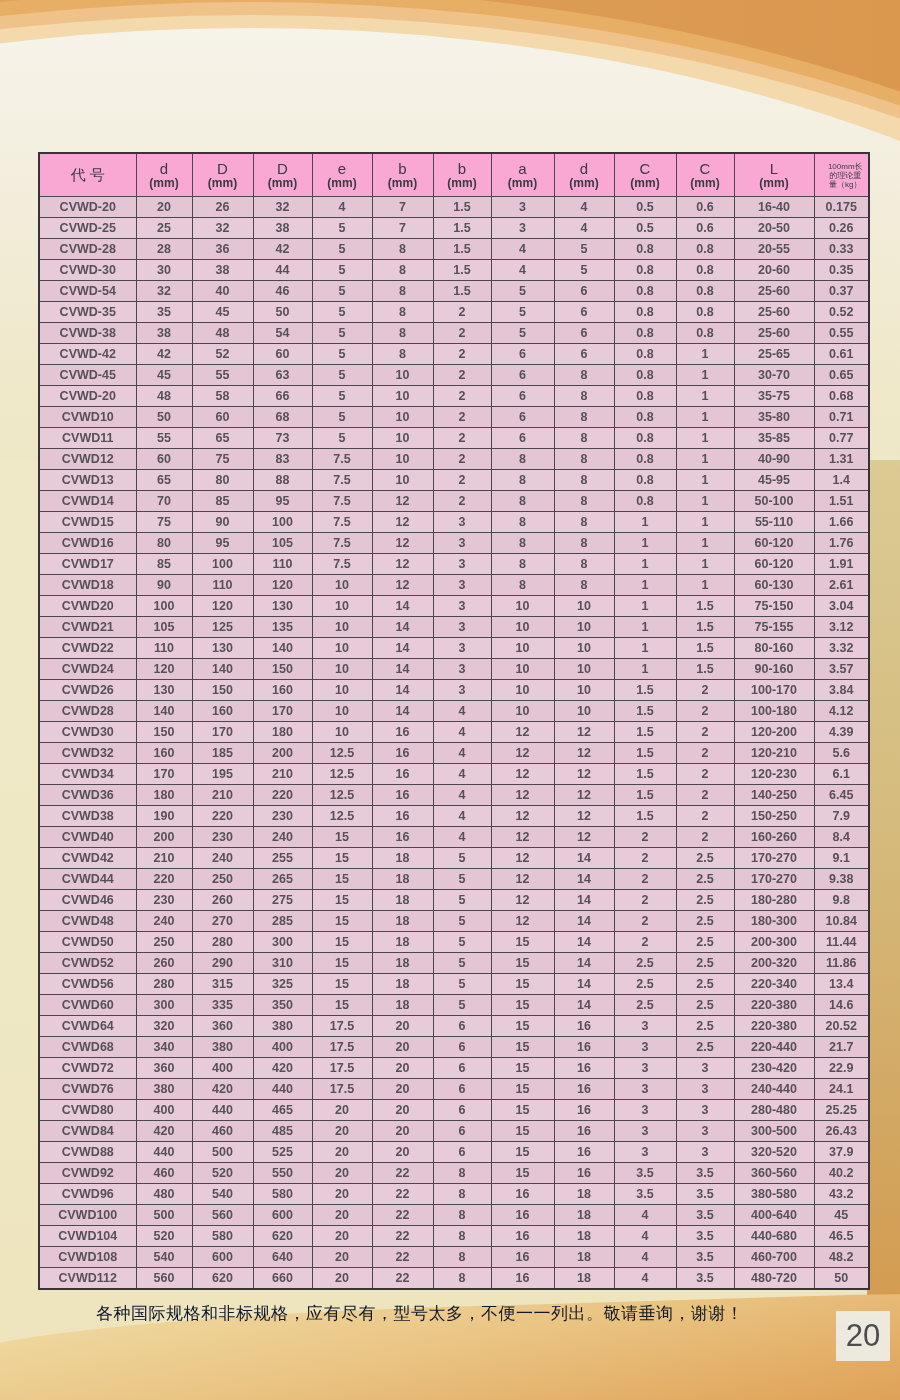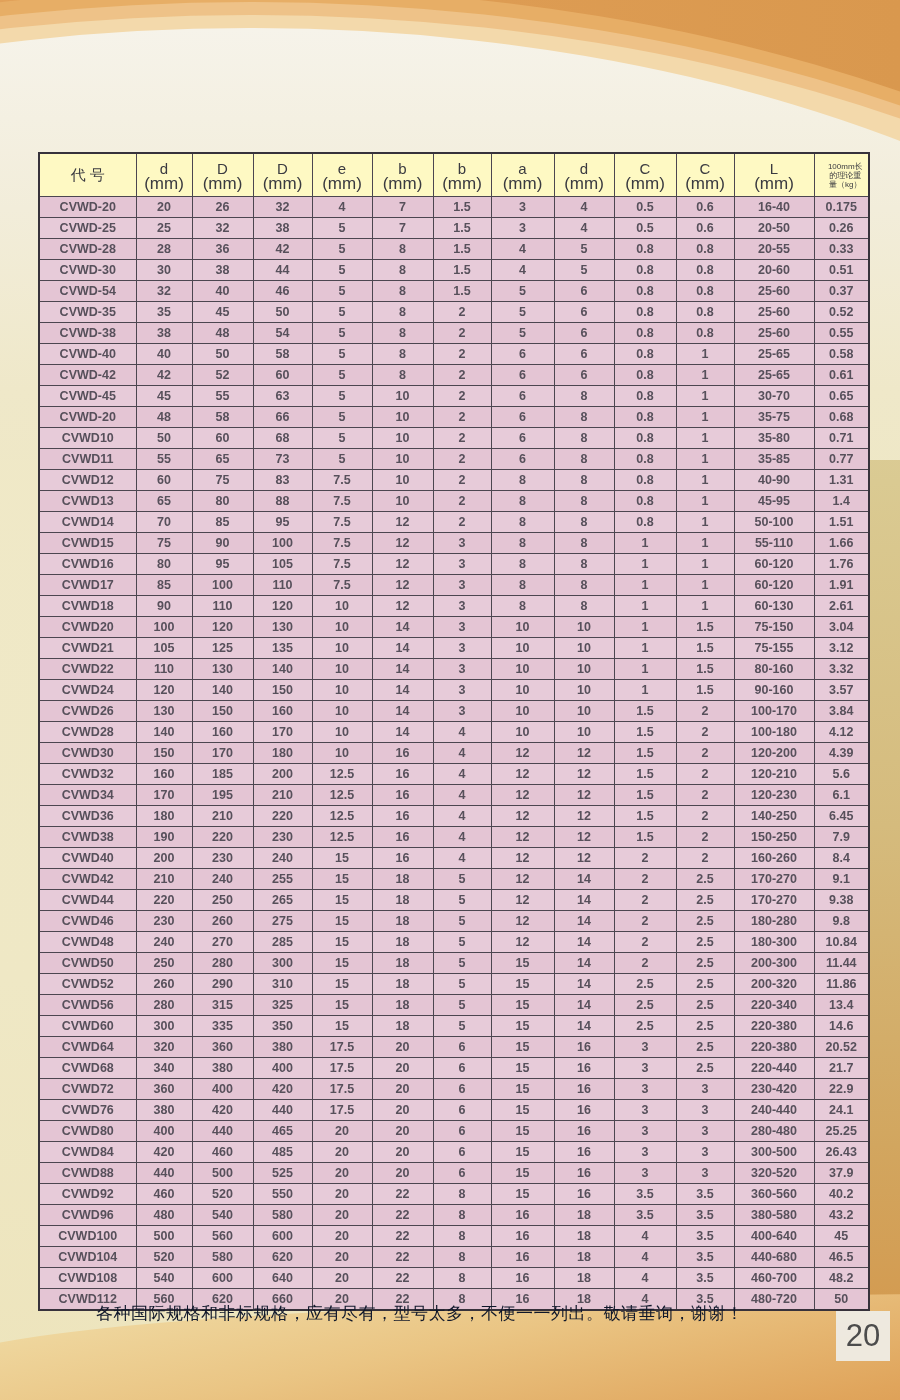--- a/index.html
+++ b/index.html
@@ -23,24 +23,24 @@
     background:linear-gradient(180deg,#e3d7ab 0%,#daca92 28%,#d5bb7d 55%,#d2a65f 80%,#d49549 100%); }
   
   #bottom-deco { position:absolute; left:-60px; top:1322px; width:1120px; height:220px; z-index:2;
     transform:rotate(-1.7deg); transform-origin:left top;
     border-radius:45% 18% 0 0 / 42px 30px 0 0;
     background:linear-gradient(170deg,#f0dca6 0%,#eac584 30%,#e0a55c 62%,#d78f42 90%,#d2873a 100%); }
   
   #spec-table { position:absolute; left:38px; top:152px; z-index:5;
     border-collapse:collapse; table-layout:fixed; border:2px solid #37323b; }
   #spec-table th, #spec-table td { border:1px solid #4c4650; padding:0; }
-  #spec-table thead th { background:#fef9c3; height:42px; font-weight:normal;
+  #spec-table thead th { background:#f9a8d4; height:42px; font-weight:normal;
     color:#3a3a40; text-align:center; vertical-align:middle; }
   .h-main { display:block; font-size:15px; line-height:16px; }
-  .h-sub  { display:block; font-size:17px; line-height:13px; }
+  .h-sub  { display:block; font-size:12px; line-height:13px;font-weight:bold; }
   .h-tiny { display:block; font-size:8px; line-height:9px; letter-spacing:0;margin-left:8px; }
   #spec-table tbody td { height:20px; text-align:center; vertical-align:middle;
     font-size:12.5px; font-weight:bold; color:#57505b; background:#e4c5d4;
     white-space:nowrap; overflow:hidden; }
   #spec-table tbody tr:nth-child(even) td { background:#e7cbd9; }
   
   #footer-note { position:absolute; left:96px; top:1302px; z-index:6;
     font-size:17px; font-weight:normal; color:#0f172a; letter-spacing:0.5px; }
   #page-number { position:absolute; left:836px; top:1311px; width:54px; height:50px; z-index:6;
     background:rgba(238,236,229,0.95); display:flex; align-items:center; justify-content:center;
@@ -183,21 +183,21 @@
         <td>38</td>
         <td>44</td>
         <td>5</td>
         <td>8</td>
         <td>1.5</td>
         <td>4</td>
         <td>5</td>
         <td>0.8</td>
         <td>0.8</td>
         <td>20-60</td>
-        <td>0.51</td>
+        <td>0.35</td>
       </tr>
       <tr>
         <td>CVWD-54</td>
         <td>32</td>
         <td>40</td>
         <td>46</td>
         <td>5</td>
         <td>8</td>
         <td>1.5</td>
         <td>5</td>
@@ -229,35 +229,20 @@
         <td>54</td>
         <td>5</td>
         <td>8</td>
         <td>2</td>
         <td>5</td>
         <td>6</td>
         <td>0.8</td>
         <td>0.8</td>
         <td>25-60</td>
         <td>0.55</td>
-      </tr>
-      <tr>
-        <td>CVWD-40</td>
-        <td>40</td>
-        <td>50</td>
-        <td>58</td>
-        <td>5</td>
-        <td>8</td>
-        <td>2</td>
-        <td>6</td>
-        <td>6</td>
-        <td>0.8</td>
-        <td>1</td>
-        <td>25-65</td>
-        <td>0.58</td>
       </tr>
       <tr>
         <td>CVWD-42</td>
         <td>42</td>
         <td>52</td>
         <td>60</td>
         <td>5</td>
         <td>8</td>
         <td>2</td>
         <td>6</td>

